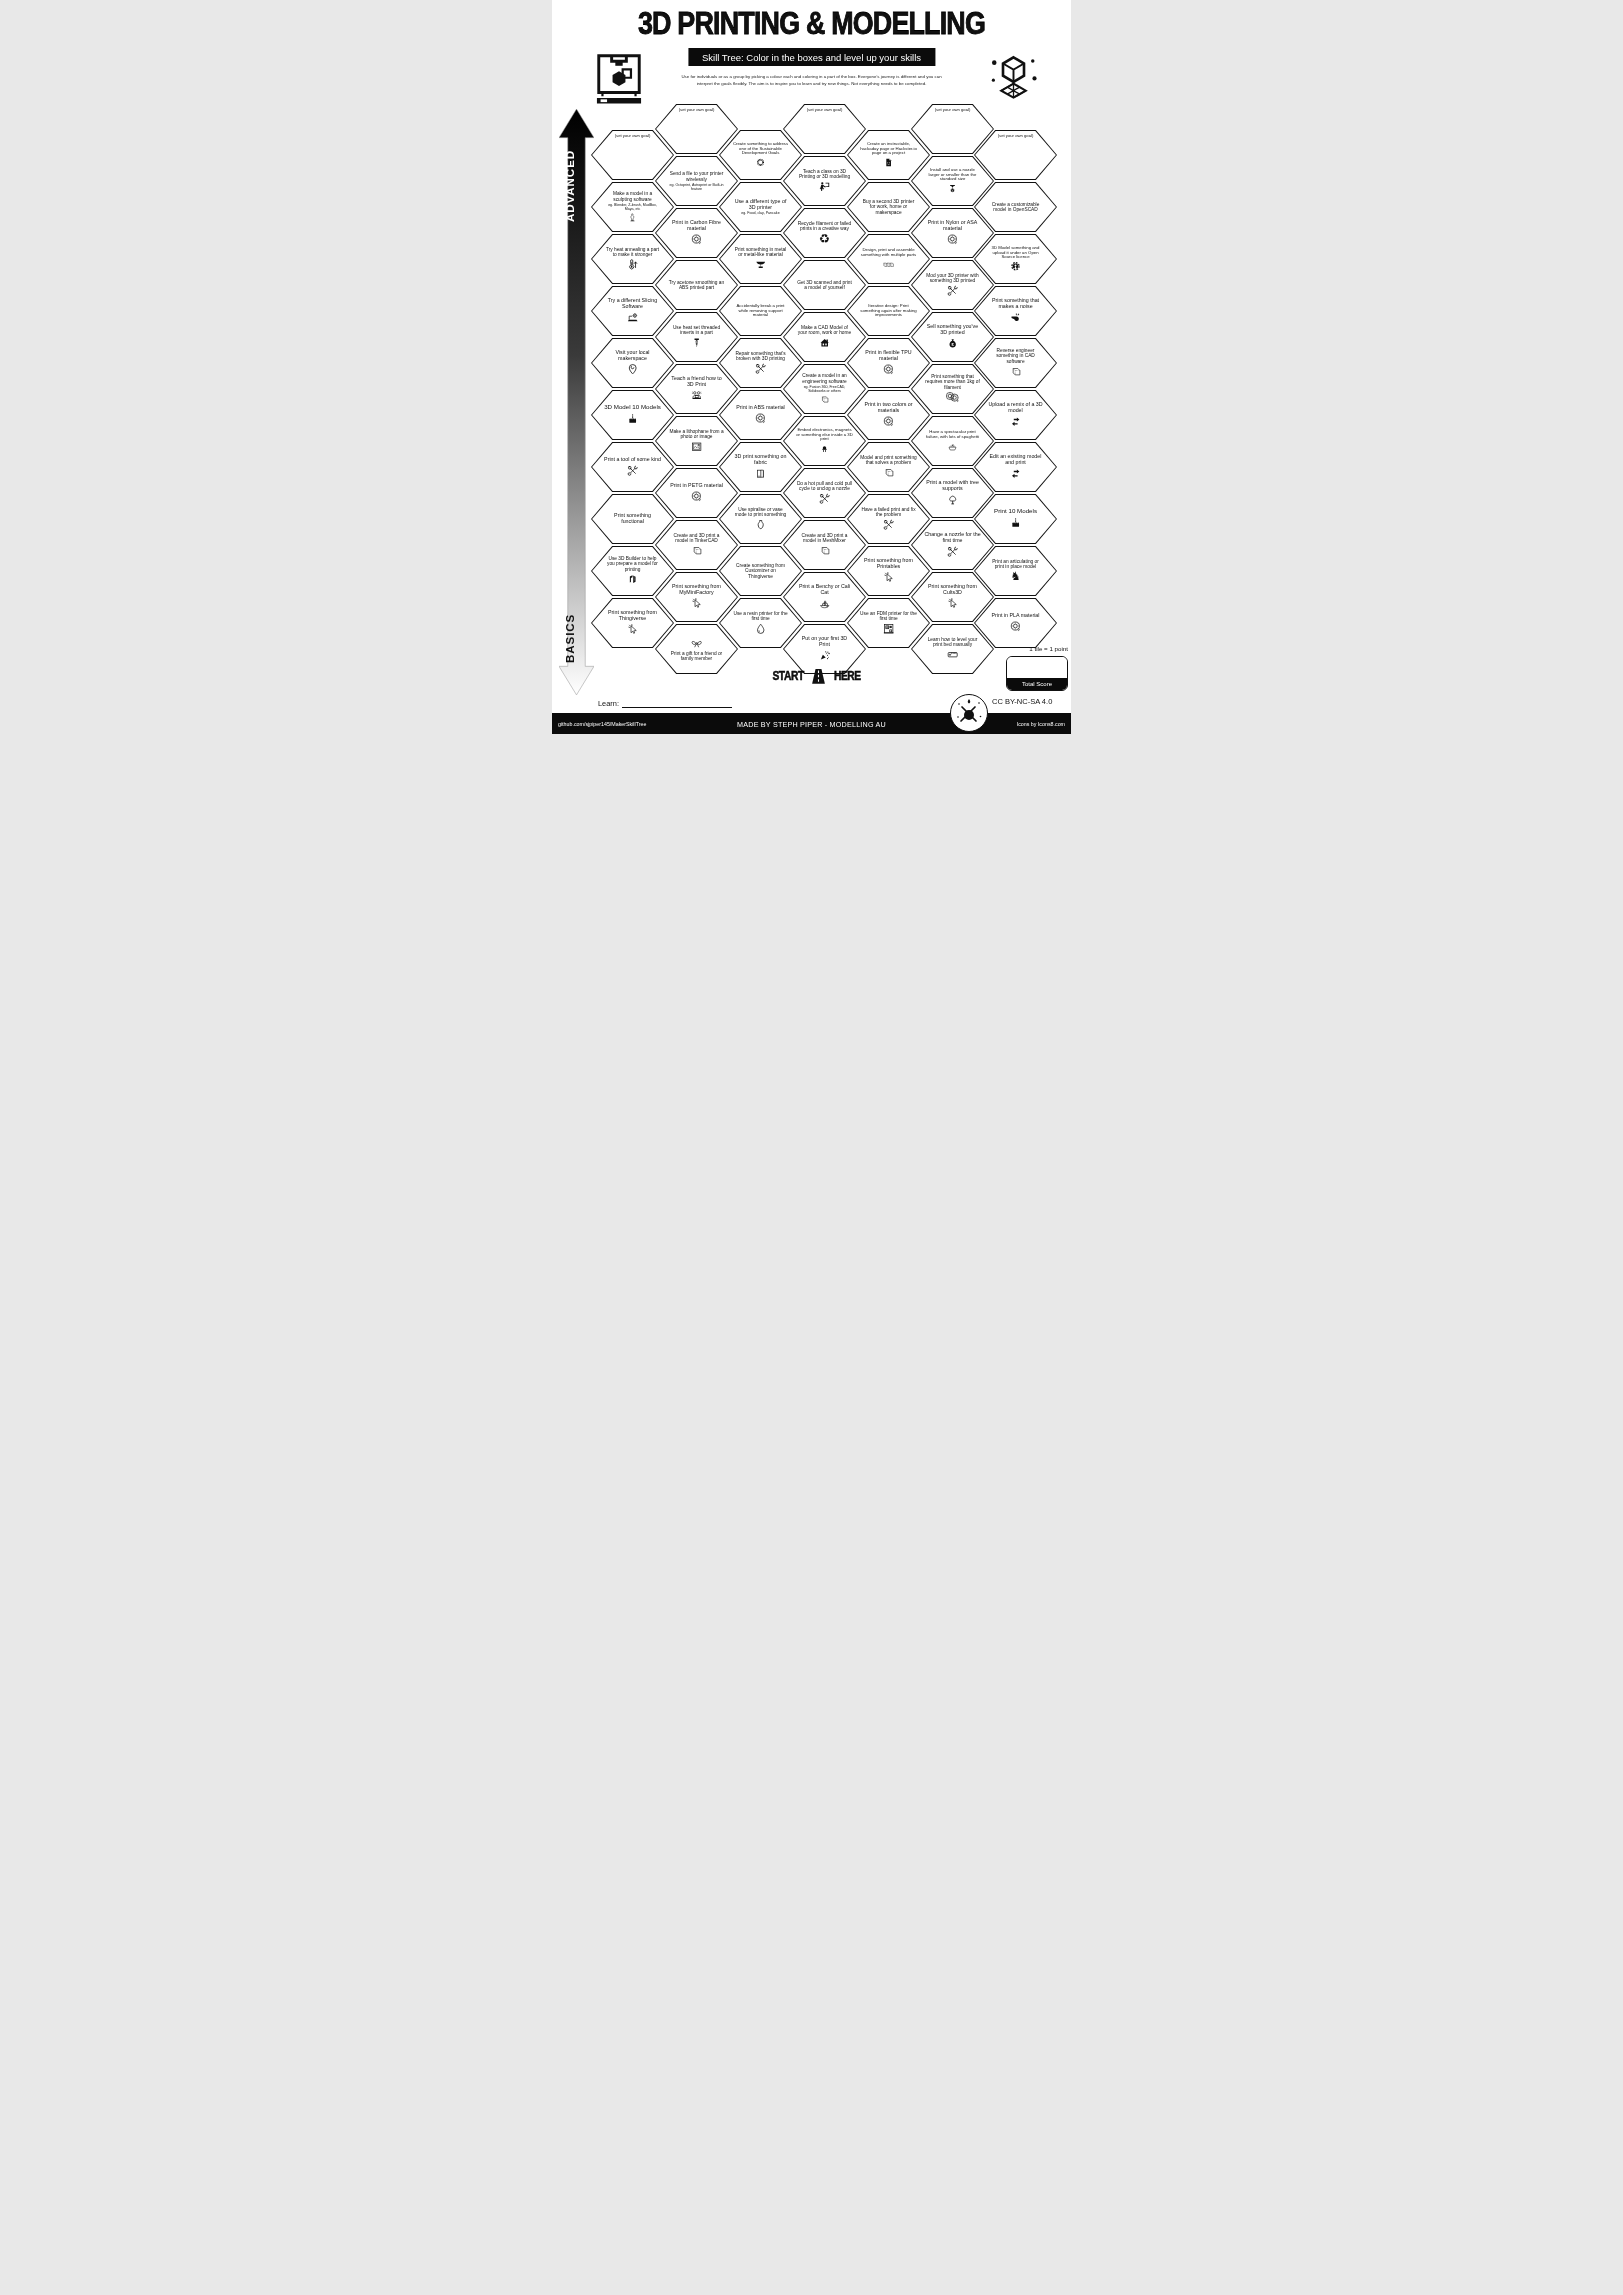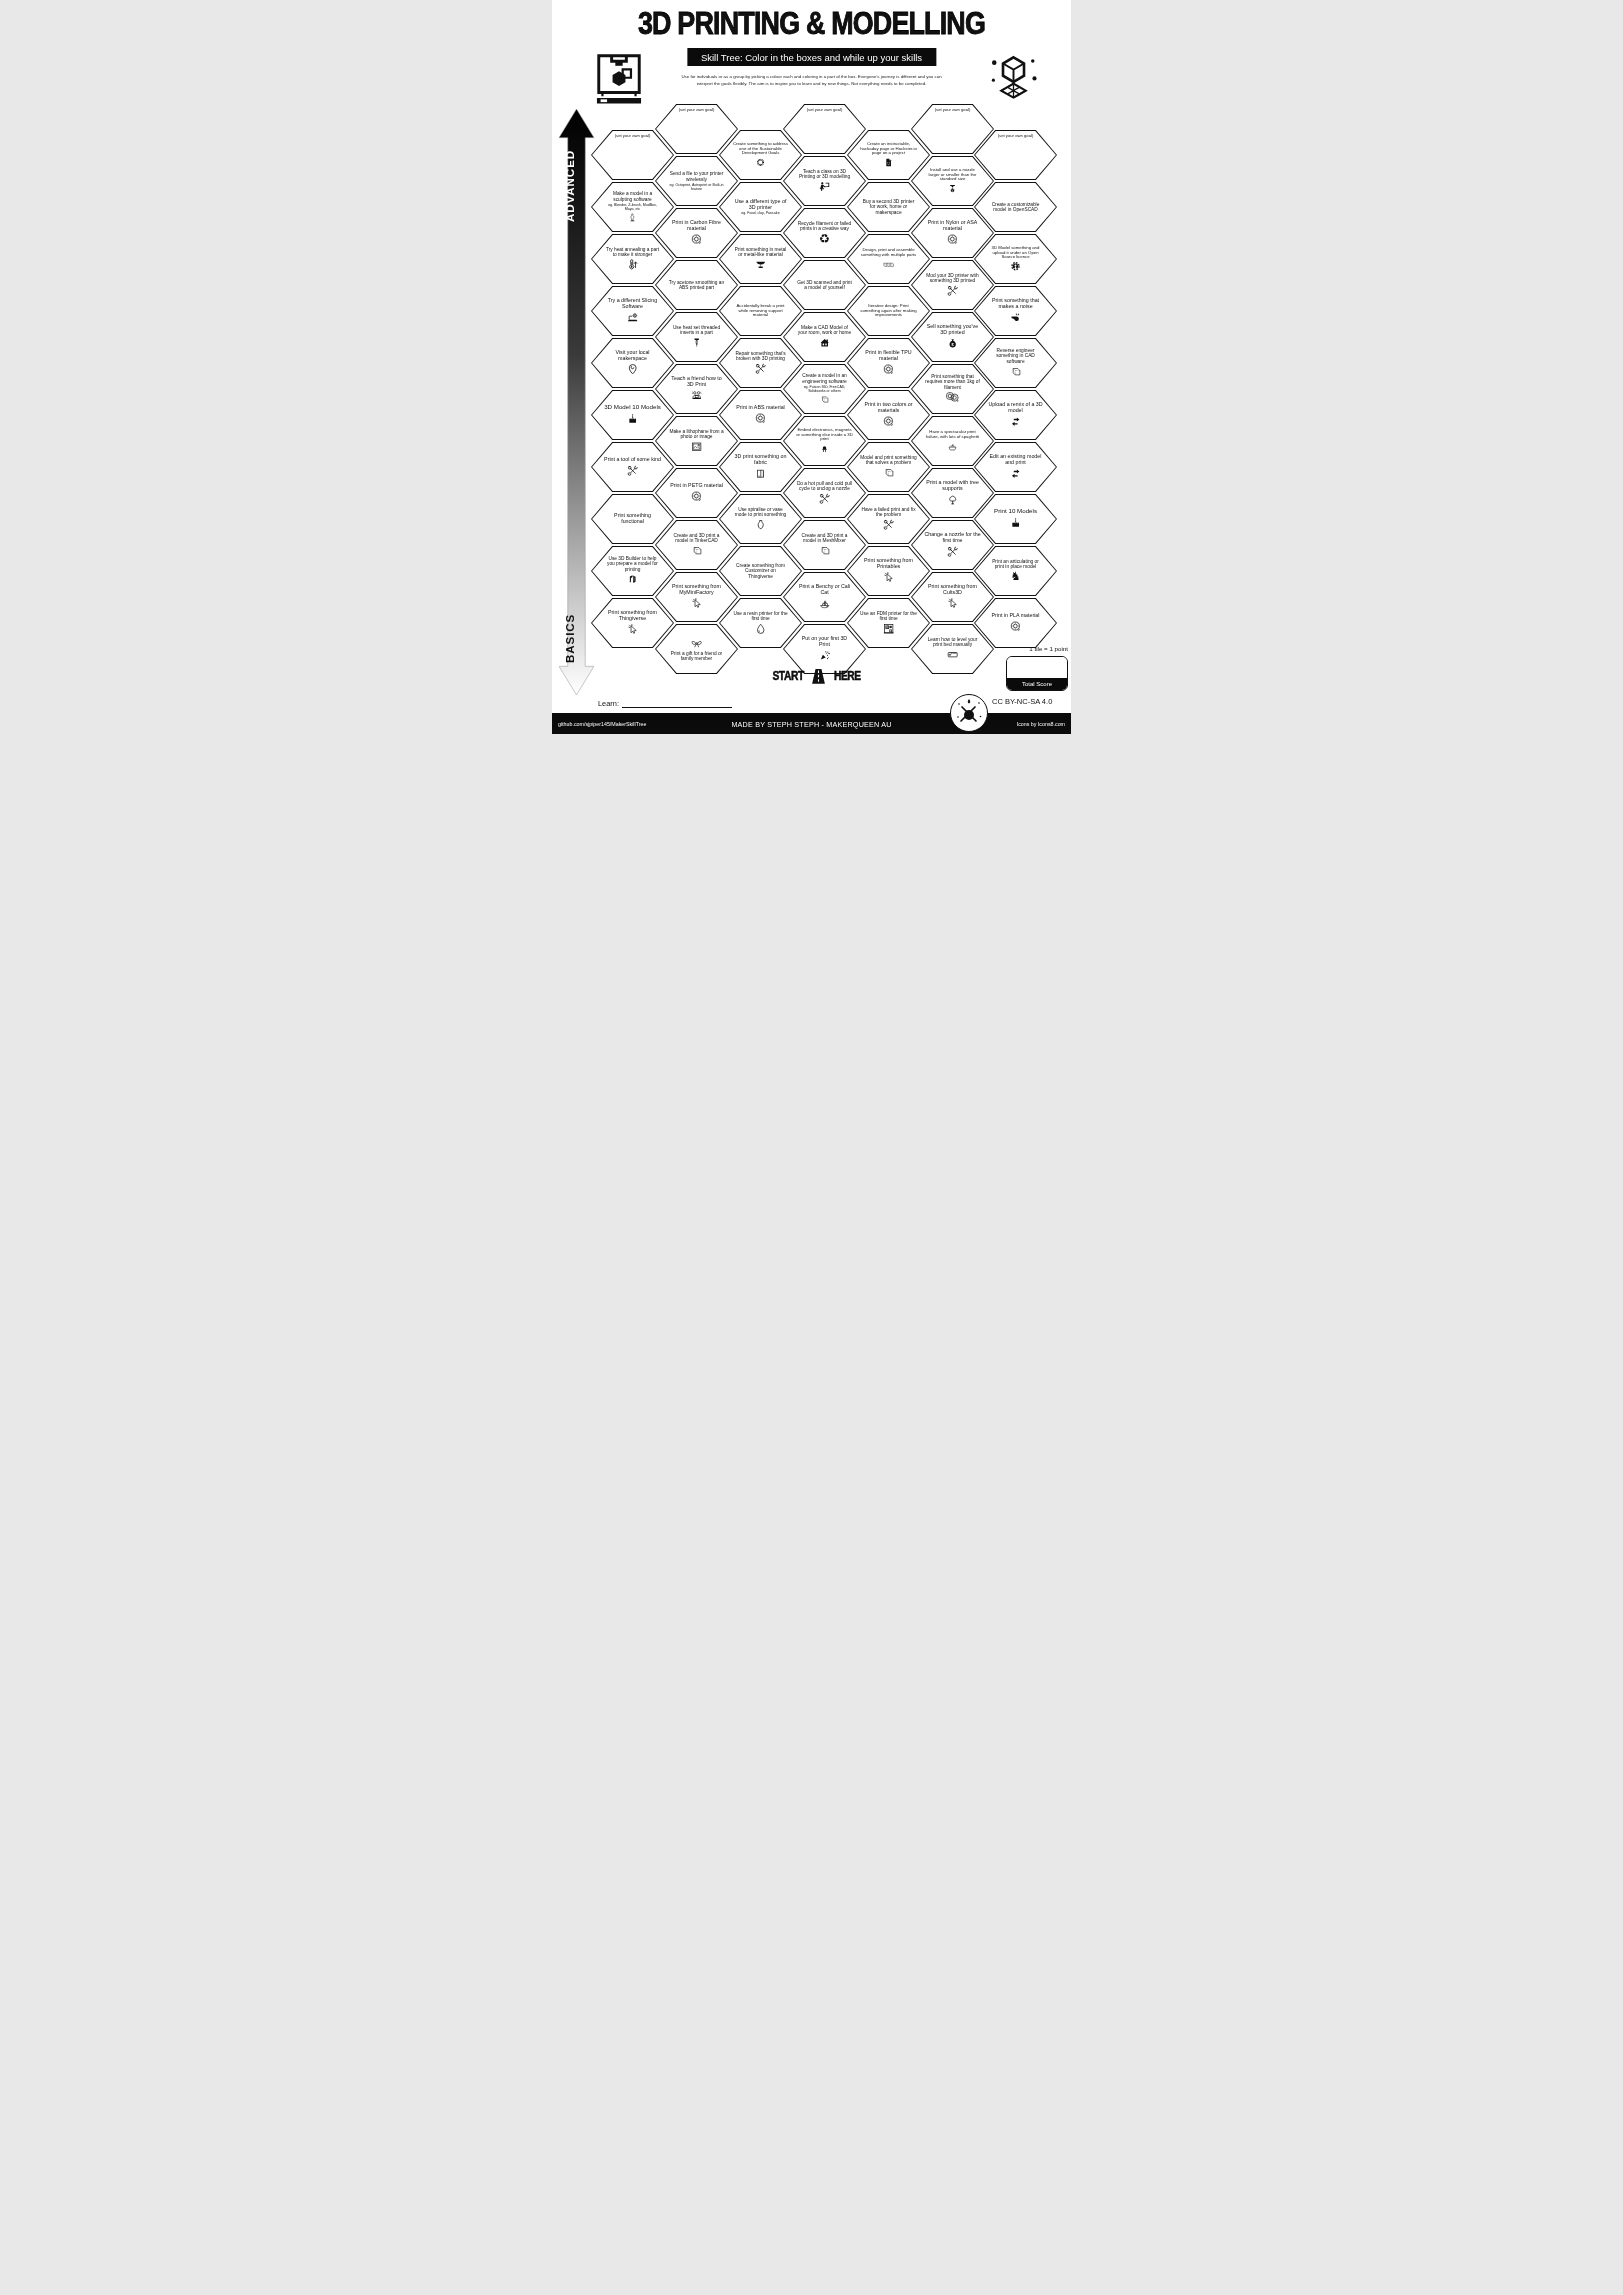--- a/index.html
+++ b/index.html
@@ -54,21 +54,21 @@
   .footer .f-left{position:absolute;left:6px;top:50%;transform:translateY(-50%);font-size:5.3px;}
   .footer .f-center{position:absolute;left:50%;top:50%;transform:translate(-50%,-50%);font-size:7.2px;letter-spacing:0.2px;}
   .footer .f-right{position:absolute;right:6px;top:50%;transform:translateY(-50%);font-size:5.3px;}
 </style>
 </head>
 <body>
 
 <div class="page">
 
   <div class="title">3D PRINTING &amp; MODELLING</div>
-  <div class="subtitle-bar">Skill Tree:  Color in the boxes and while up your skills</div>
+  <div class="subtitle-bar">Skill Tree:  Color in the boxes and level up your skills</div>
   <div class="desc">
     <div>Use for individuals or as a group by picking a colour each and coloring in a part of the box.  Everyone's journey is different and you can</div>
     <div>interpret the goals flexibly.  The aim is to inspire you to learn and try new things. Not everything needs to be completed.</div>
   </div>
 
   <div class="hdr-icon" style="left:43px;top:52px;width:48px;height:57px;"><svg viewBox="0 0 52 62" width="100%" height="100%">
         <g fill="none" stroke="#111" stroke-width="3.2">
           <path d="M4 4h44v40H4Z"></path>
           <path d="M18 4v6h16V4"></path>
           <path d="M22 10h8v5h-8Z" fill="#111" stroke="none"></path>
@@ -1278,18 +1278,18 @@
             <circle cx="60" cy="20" r="1.6"></circle>
             <circle cx="63" cy="47" r="1.6"></circle>
             <circle cx="18" cy="48" r="1.6"></circle>
           </g>
         </svg></span>
     <span class="cc-text">CC BY-NC-SA 4.0</span>
   </div>
 
   <div class="footer">
     <span class="f-left">github.com/sjpiper145/MakerSkillTree</span>
-    <span class="f-center">MADE BY STEPH STEPH  -  MAKERQUEEN AU</span>
+    <span class="f-center">MADE BY STEPH PIPER  -  MODELLING AU</span>
     <span class="f-right">Icons by Icons8.com</span>
   </div>
 
 </div>
 
 
 </body></html>

